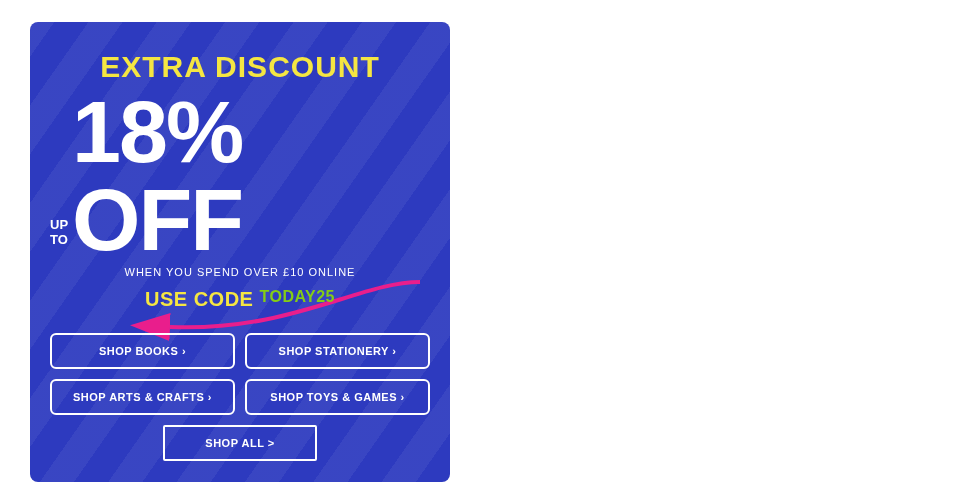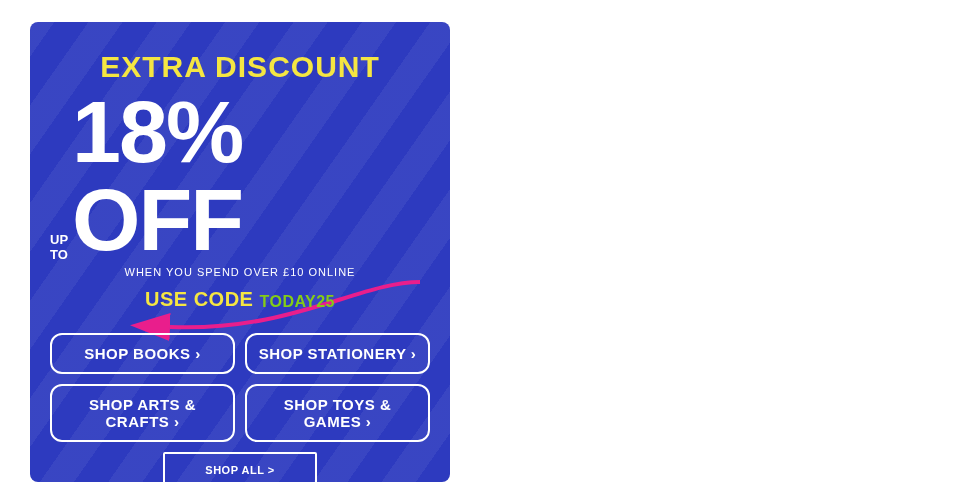--- a/index.html
+++ b/index.html
@@ -66,21 +66,21 @@
       margin-bottom: 2px;
     }
 
     .up-to {
       color: #ffffff;
       font-size: 13px;
       font-weight: 700;
       line-height: 1.2;
       text-align: center;
       margin-right: 4px;
-      margin-bottom: 1px;
+      margin-bottom: 16px;
     }
 
     .percent-off {
       color: #ffffff;
       font-size: 88px;
       font-weight: 900;
       line-height: 1;
       letter-spacing: -2px;
     }
 
@@ -91,21 +91,21 @@
       text-align: center;
       letter-spacing: 1px;
       text-transform: uppercase;
       position: relative;
       z-index: 1;
       margin-bottom: 10px;
     }
 
     .use-code-row {
       display: flex;
-      align-items: flex-end;
+      align-items: flex-start;
       justify-content: center;
       position: relative;
       z-index: 1;
       margin-bottom: 22px;
     }
 
     .use-code-label {
       color: #f5e642;
       font-size: 20px;
       font-weight: 700;
@@ -129,28 +129,28 @@
       width: 100%;
       position: relative;
       z-index: 1;
       margin-bottom: 10px;
     }
 
     .shop-btn {
       background: transparent;
       border: 2px solid #ffffff;
       color: #ffffff;
-      font-size: 15px;
+      font-size: 11px;
       font-weight: 700;
       letter-spacing: 0.5px;
       text-transform: uppercase;
       padding: 10px 8px;
       cursor: pointer;
       text-align: center;
-      border-radius: 12px;
+      border-radius: 6px;
     }
 
     .shop-all-btn {
       background: transparent;
       border: 2px solid #ffffff;
       color: #ffffff;
       font-size: 11px;
       font-weight: 700;
       letter-spacing: 0.5px;
       text-transform: uppercase;

